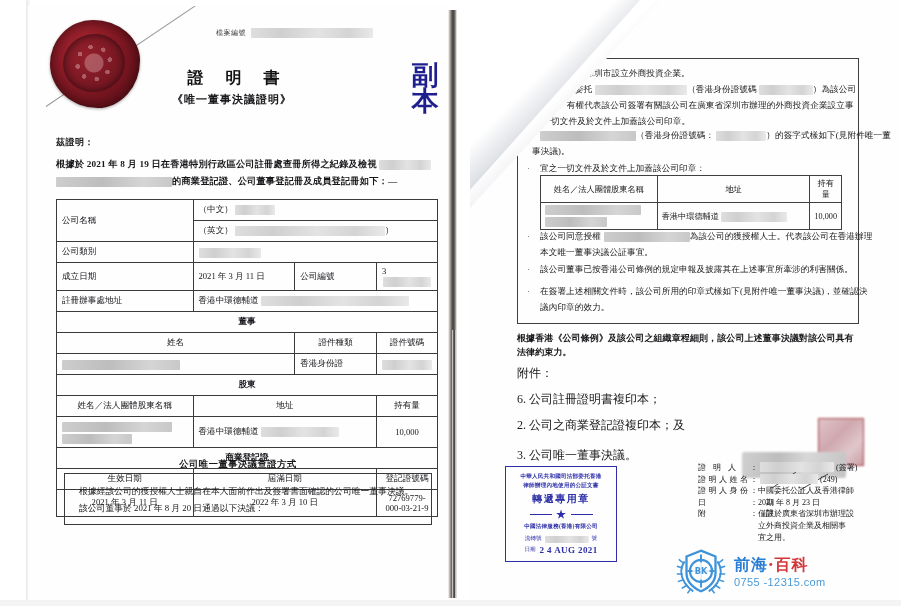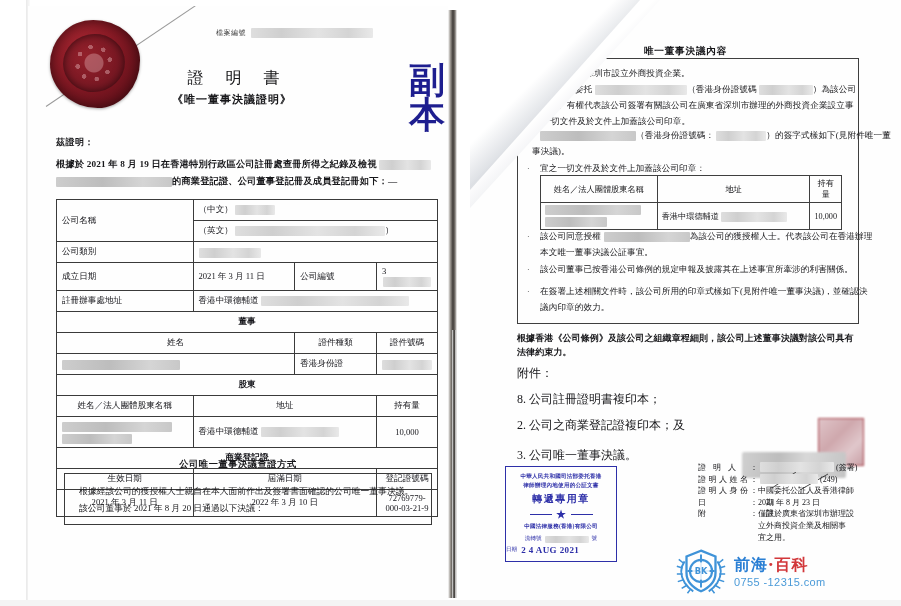--- a/index.html
+++ b/index.html
@@ -55,25 +55,25 @@
        radial-gradient(circle at 69% 31%,#e8b9bd 0 2.2px,transparent 2.4px),
        radial-gradient(circle at 76% 50%,#e8b9bd 0 2.2px,transparent 2.4px),
        radial-gradient(circle at 68% 70%,#e8b9bd 0 2.2px,transparent 2.4px),
        radial-gradient(circle at 49% 78%,#e8b9bd 0 2.2px,transparent 2.4px),
        radial-gradient(circle at 30% 69%,#e8b9bd 0 2.2px,transparent 2.4px),
        radial-gradient(circle at 23% 50%,#e8b9bd 0 2.2px,transparent 2.4px),
        radial-gradient(circle at 50% 50%,#dba6ab 0 9px,transparent 10px);}
 
   .file-no{position:absolute;left:188px;top:22px;font-size:7px;letter-spacing:.5px;color:#3a3a3a;}
   .title{position:absolute;left:0;top:62px;width:420px;text-align:center;
-     font-size:16px;font-weight:normal;letter-spacing:9px;color:#121214;}
+     font-size:16px;font-weight:bold;letter-spacing:9px;color:#121214;}
   .subtitle{position:absolute;left:0;top:86px;width:408px;text-align:center;
      font-size:11px;font-weight:bold;letter-spacing:1px;color:#17171a;}
-  .fuben{position:absolute;left:377px;top:56px;width:40px;text-align:right;
-     font-size:36px;font-weight:bold;line-height:.98;color:#1e1e8f;
+  .fuben{position:absolute;left:377px;top:56px;width:40px;text-align:center;
+     font-size:27px;font-weight:bold;line-height:.98;color:#1e1e8f;
      font-family:"DejaVu Serif",serif;}
   .hereby{position:absolute;left:28px;top:130px;font-size:9px;font-weight:bold;letter-spacing:.5px;}
   .para1{position:absolute;left:28px;top:150px;width:382px;font-size:9.2px;
      font-weight:bold;line-height:17px;letter-spacing:.2px;}
 
   
   .rd{display:inline-block;vertical-align:middle;height:10px;border-radius:1px;
      background:linear-gradient(90deg,#dedede,#cfcfcf 25%,#e3e3e3 55%,#d4d4d4 80%,#e9e9e9);
      filter:blur(.7px);}
   .rd.dark{background:linear-gradient(90deg,#cdcdcd,#bdbdbd 40%,#d5d5d5 75%,#c8c8c8);}
@@ -111,21 +111,21 @@
   #stamp-blue{position:absolute;left:505px;top:466px;width:112px;height:96px;
      border:1.6px solid #2d2fa8;color:#2d2fa8;box-sizing:border-box;
      font-family:"Liberation Serif",serif;text-align:center;padding-top:5px;}
   #stamp-blue .s1{font-size:5.6px;line-height:8.5px;letter-spacing:.2px;padding:0 4px;font-weight:bold;}
   #stamp-blue .s2{font-size:10px;font-weight:bold;letter-spacing:1.5px;margin-top:3px;}
   #stamp-blue .srow{display:flex;align-items:center;justify-content:center;gap:4px;margin-top:3px;}
   #stamp-blue .sline{width:22px;height:1.4px;background:#2d2fa8;}
   #stamp-blue .star{font-size:11px;line-height:11px;}
   #stamp-blue .s3{font-size:5.6px;font-weight:bold;margin-top:3px;letter-spacing:.2px;}
   #stamp-blue .s4{font-size:5.6px;margin-top:4px;display:flex;gap:3px;justify-content:center;align-items:center;}
-  #stamp-blue .s5{font-size:5.6px;margin-top:2px;display:flex;gap:4px;align-items:center;}
+  #stamp-blue .s5{font-size:5.6px;margin-top:2px;display:flex;gap:4px;justify-content:center;align-items:center;}
   #stamp-blue .sdate{font-size:9px;font-weight:bold;letter-spacing:.4px;}
 
   
   #stamp-red{position:absolute;left:818px;top:418px;width:46px;height:48px;
      border:1.6px solid #a8474f;box-sizing:border-box;
      background:linear-gradient(135deg,#dfc4c8,#cfa8ad 40%,#e0c7cb 70%,#c9a0a6);
      filter:blur(1.1px);}
 
   
   #sig-block{position:absolute;left:698px;top:462px;width:185px;font-size:8px;line-height:11.6px;color:#17171a;}
@@ -275,21 +275,20 @@
 
     </div>
   </div>
 
   <div class="gutter"></div>
   <div class="gutter2"></div>
 
   <div class="page" id="page-right">
     <div class="rp">
 
-      <div class="r-title">唯一董事決議內容</div>
 
       <div id="r-box"></div>
 
       <div class="r-line" style="left:72px;top:66px;">意在廣東省深圳市設立外商投資企業。</div>
 
       <div class="r-line" style="left:70px;top:82px;">
         <span>同意授權委托</span><span class="rd" style="width:92px;margin-left:3px;"></span><span>（香港身份證號碼</span><span class="rd" style="width:54px;margin-left:2px;"></span><span>）為該公司</span>
       </div>
 
       <div class="r-line" style="left:62px;top:98px;">授權人。有權代表該公司簽署有關該公司在廣東省深圳市辦理的外商投資企業設立事</div>
@@ -333,21 +332,21 @@
       <span class="bullet" style="left:57px;top:265px;">·</span>
       <div class="r-line" style="left:70px;top:262px;">該公司董事已按香港公司條例的規定申報及披露其在上述事宜所牽涉的利害關係。</div>
 
       <span class="bullet" style="left:57px;top:287px;">·</span>
       <div class="r-line" style="left:70px;top:284px;">在簽署上述相關文件時，該公司所用的印章式樣如下(見附件唯一董事決議)，並確認決</div>
       <div class="r-line" style="left:70px;top:300px;">議內印章的效力。</div>
 
       <div class="r-bold" style="left:47px;top:331px;width:342px;">根據香港《公司條例》及該公司之組織章程細則，該公司上述董事決議對該公司具有法律約束力。</div>
 
       <div class="r-plain" style="left:47px;top:366px;">附件：</div>
-      <div class="r-plain" style="left:47px;top:392px;">8. 公司註冊證明書複印本；</div>
+      <div class="r-plain" style="left:47px;top:392px;">6. 公司註冊證明書複印本；</div>
       <div class="r-plain" style="left:47px;top:418px;">2. 公司之商業登記證複印本；及</div>
       <div class="r-plain" style="left:47px;top:448px;">3. 公司唯一董事決議。</div>
 
     </div>
   </div>
 
   <div class="fold"></div>
   <div class="fold-shade"></div>
 
   <div id="stamp-red"></div>

